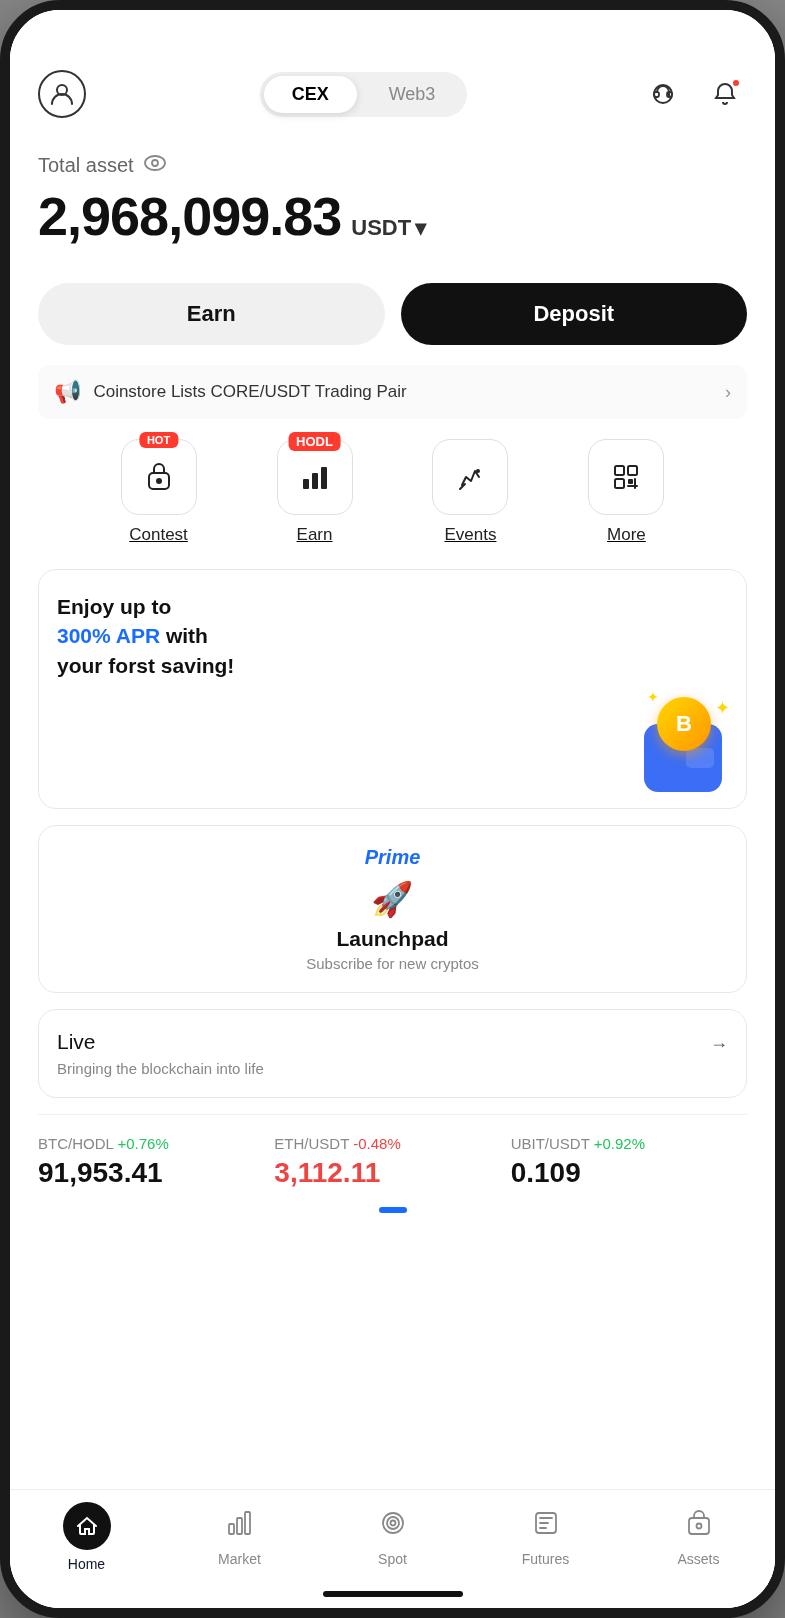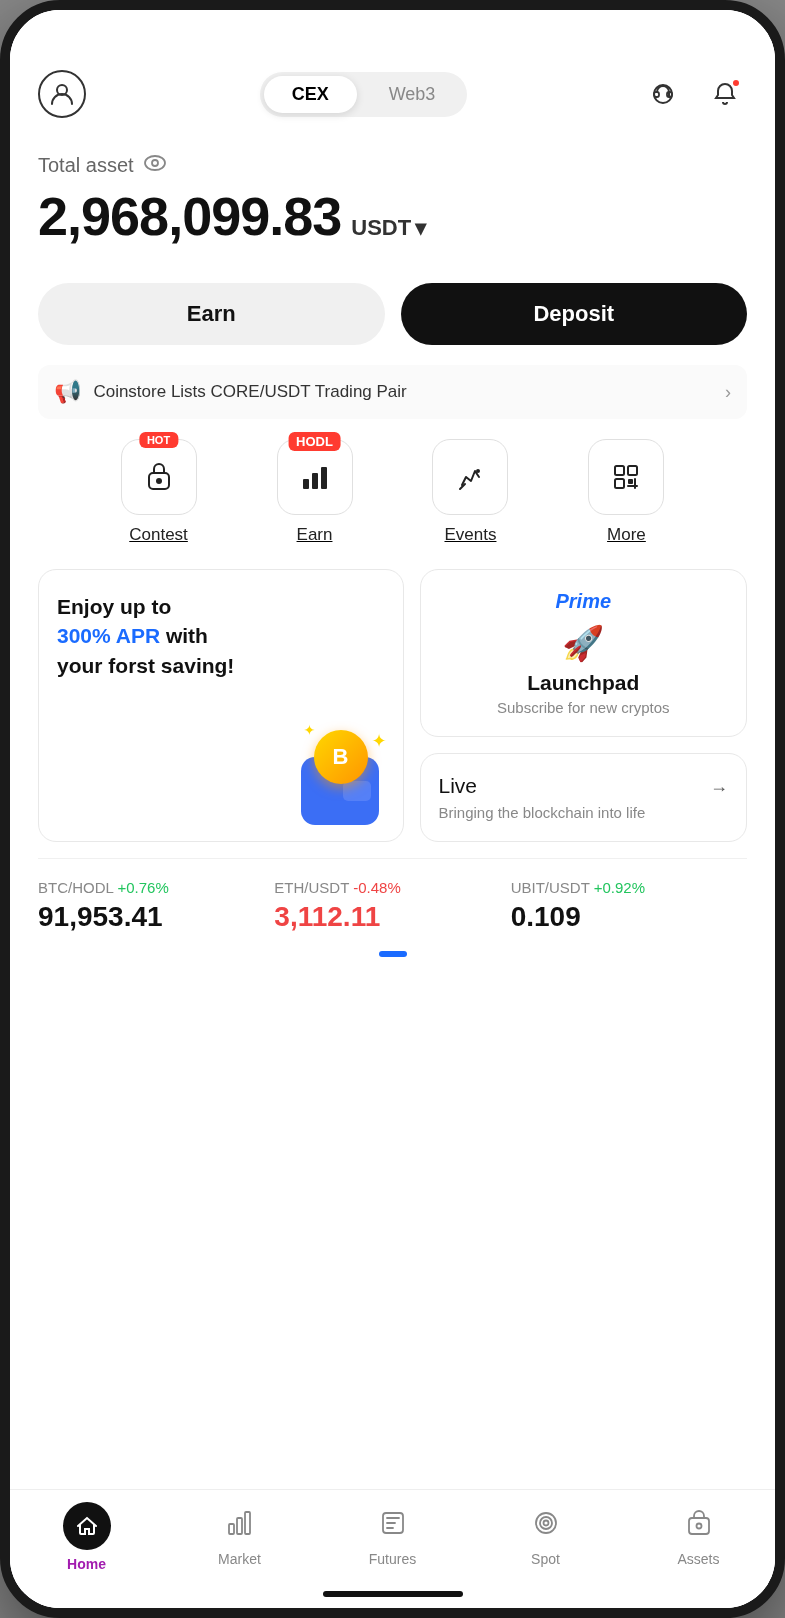--- a/index.html
+++ b/index.html
@@ -252,20 +252,21 @@
     .quick-label {
       font-size: 17px;
       color: #222;
       font-weight: 500;
     }
     
     .cards-row {
       display: flex;
       gap: 16px;
       margin-bottom: 16px;
+      flex-direction: column;
     }
     .card-left {
       flex: 1;
       border: 1.5px solid #e8e8e8;
       border-radius: 18px;
       padding: 22px 18px;
       display: flex;
       flex-direction: column;
       justify-content: space-between;
       min-height: 240px;
@@ -405,22 +406,22 @@
       flex: 1;
     }
     .bottom-nav-icon {
       font-size: 26px;
     }
     .bottom-nav-label {
       font-size: 14px;
       color: #888;
     }
     .bottom-nav-label.active {
-      color: #a21caf;
-      font-weight: 700;
+      color: #0f172a;
+      font-weight: 400;
     }
     .home-icon-circle {
       width: 48px;
       height: 48px;
       background: #111;
       border-radius: 50%;
       display: flex;
       align-items: center;
       justify-content: center;
       font-size: 22px;
@@ -663,36 +664,36 @@
             <rect x="12" y="10" width="5" height="16" rx="1" stroke="#888" stroke-width="1.8"></rect>
             <rect x="20" y="4" width="5" height="22" rx="1" stroke="#888" stroke-width="1.8"></rect>
           </svg>
         </div>
         <span class="bottom-nav-label">Market</span>
       </div>
 
       <div class="bottom-nav-item">
         <div class="bottom-nav-icon">
           <svg width="30" height="30" viewBox="0 0 30 30" fill="none">
-            <rect x="5" y="5" width="20" height="20" rx="3" stroke="#888" stroke-width="1.8"></rect>
-            <path d="M9 10h12M9 15h8M9 20h6" stroke="#888" stroke-width="1.8" stroke-linecap="round"></path>
-          </svg>
-        </div>
-        <span class="bottom-nav-label">Futures</span>
-      </div>
-
-      <div class="bottom-nav-item">
-        <div class="bottom-nav-icon">
-          <svg width="30" height="30" viewBox="0 0 30 30" fill="none">
             <circle cx="15" cy="15" r="10" stroke="#888" stroke-width="1.8"></circle>
             <circle cx="15" cy="15" r="6" stroke="#888" stroke-width="1.8"></circle>
             <circle cx="15" cy="15" r="2.5" stroke="#888" stroke-width="1.8"></circle>
           </svg>
         </div>
         <span class="bottom-nav-label">Spot</span>
+      </div>
+
+      <div class="bottom-nav-item">
+        <div class="bottom-nav-icon">
+          <svg width="30" height="30" viewBox="0 0 30 30" fill="none">
+            <rect x="5" y="5" width="20" height="20" rx="3" stroke="#888" stroke-width="1.8"></rect>
+            <path d="M9 10h12M9 15h8M9 20h6" stroke="#888" stroke-width="1.8" stroke-linecap="round"></path>
+          </svg>
+        </div>
+        <span class="bottom-nav-label">Futures</span>
       </div>
 
       <div class="bottom-nav-item">
         <div class="bottom-nav-icon">
           <svg width="30" height="30" viewBox="0 0 30 30" fill="none">
             <rect x="5" y="10" width="20" height="16" rx="3" stroke="#888" stroke-width="1.8"></rect>
             <path d="M10 10V8a5 5 0 0110 0v2" stroke="#888" stroke-width="1.8"></path>
             <circle cx="15" cy="18" r="2.5" stroke="#888" stroke-width="1.8"></circle>
           </svg>
         </div>

